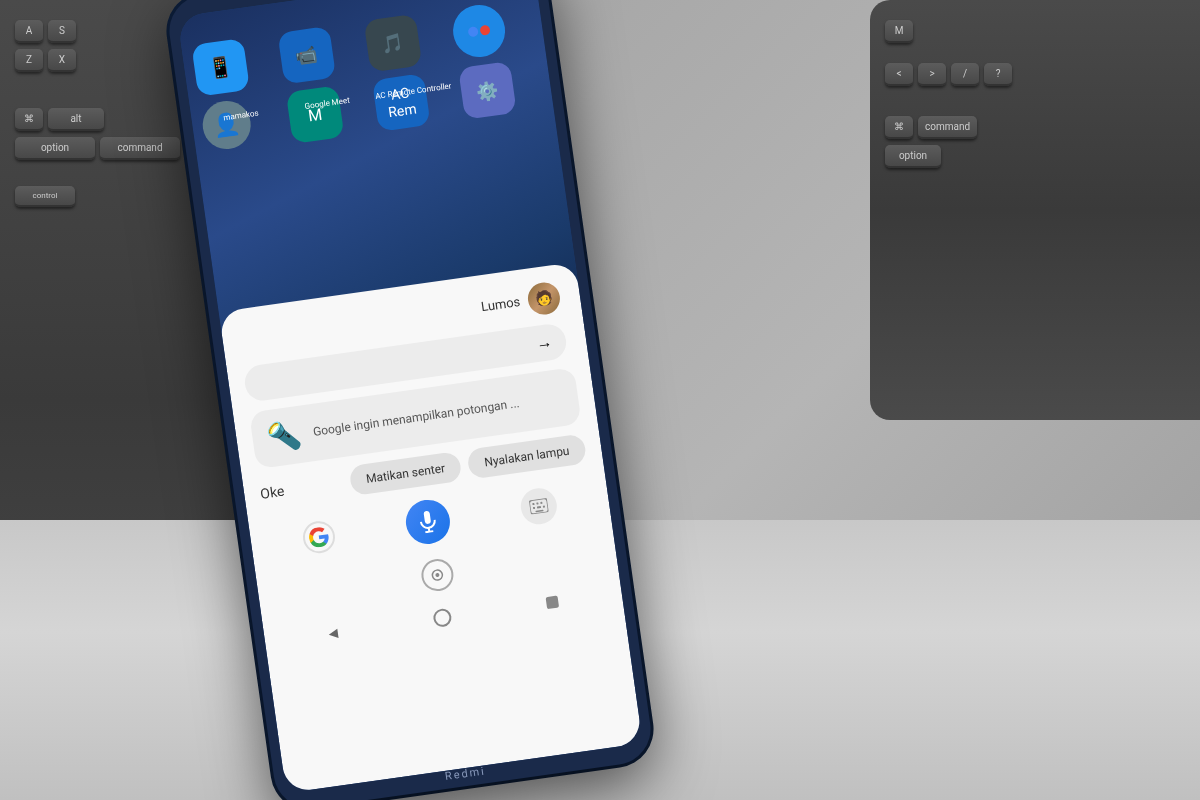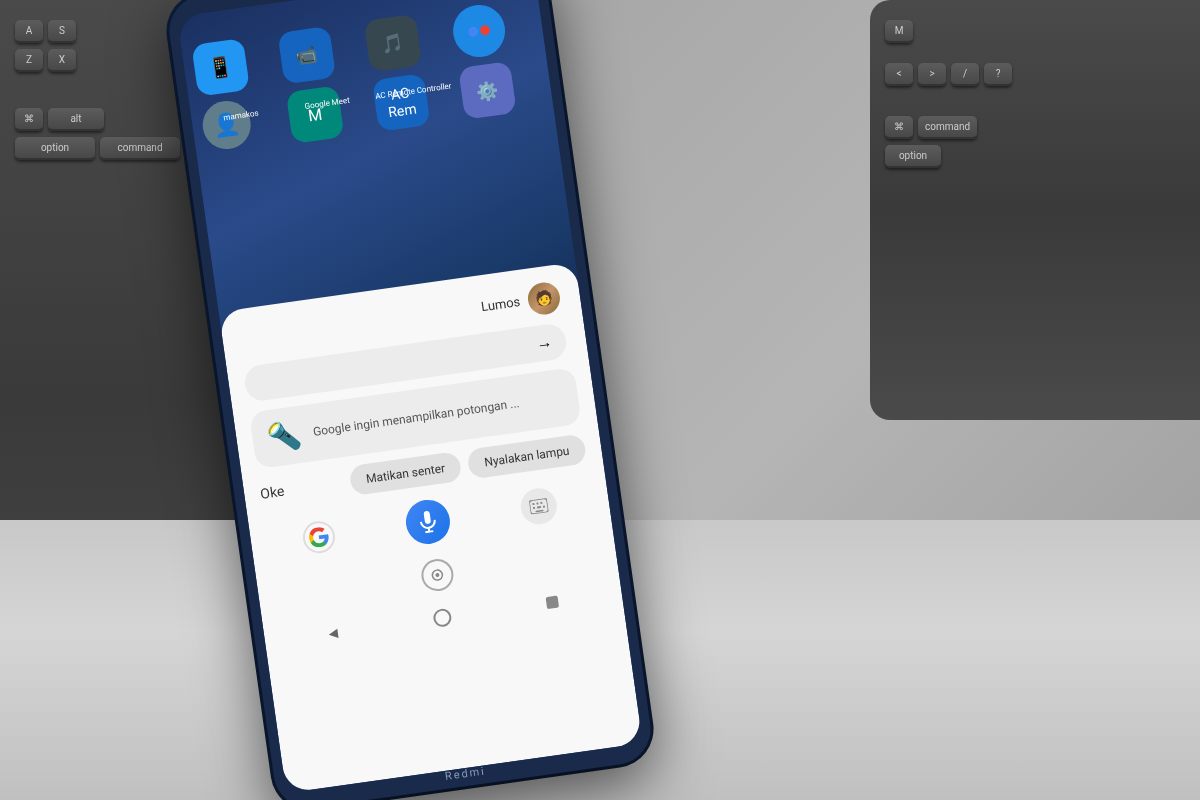--- a/index.html
+++ b/index.html
@@ -341,20 +341,23 @@
 
     <div class="kb-row">
       <div class="kb-key">⌘</div>
       <div class="kb-key wide">alt</div>
     </div>
     <div class="kb-row" style="margin-top: 6px;">
       <div class="kb-key wider">option</div>
       <div class="kb-key wider">command</div>
     </div>
     <div style="height: 20px;"></div>
+    <div class="kb-row">
+      <div class="kb-key" style="min-width:60px; font-size:8px;">control</div>
+    </div>
   </div>
 
   <div class="trackpad"></div>
 </div>
 
 <div class="keyboard-right">
   <div class="kb-right-keys">
     <div class="kb-row">
       <div class="kb-key">M</div>
     </div>

